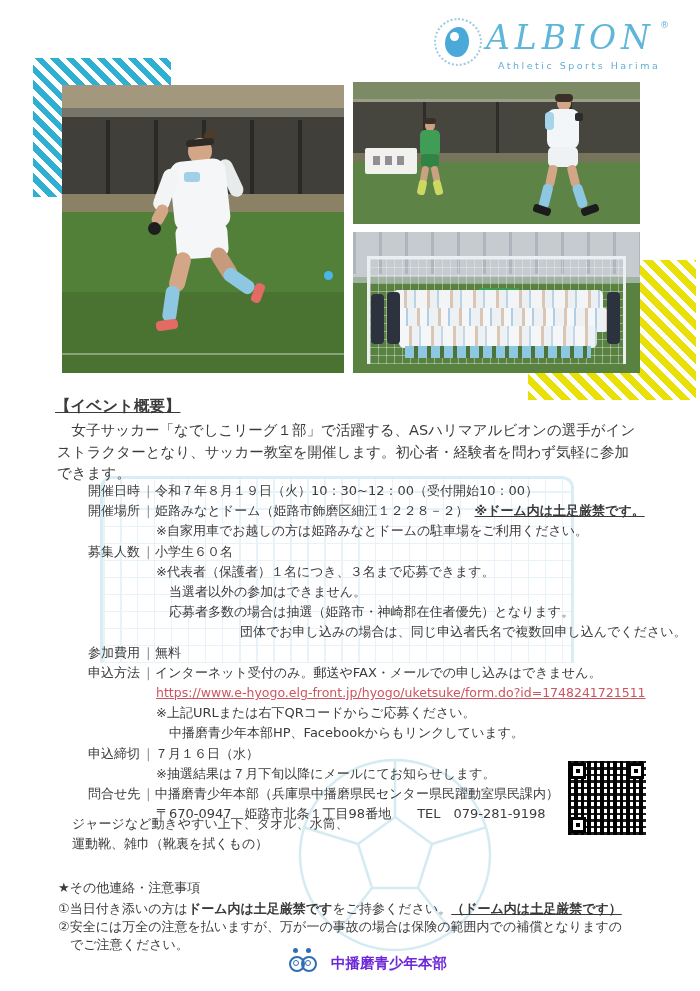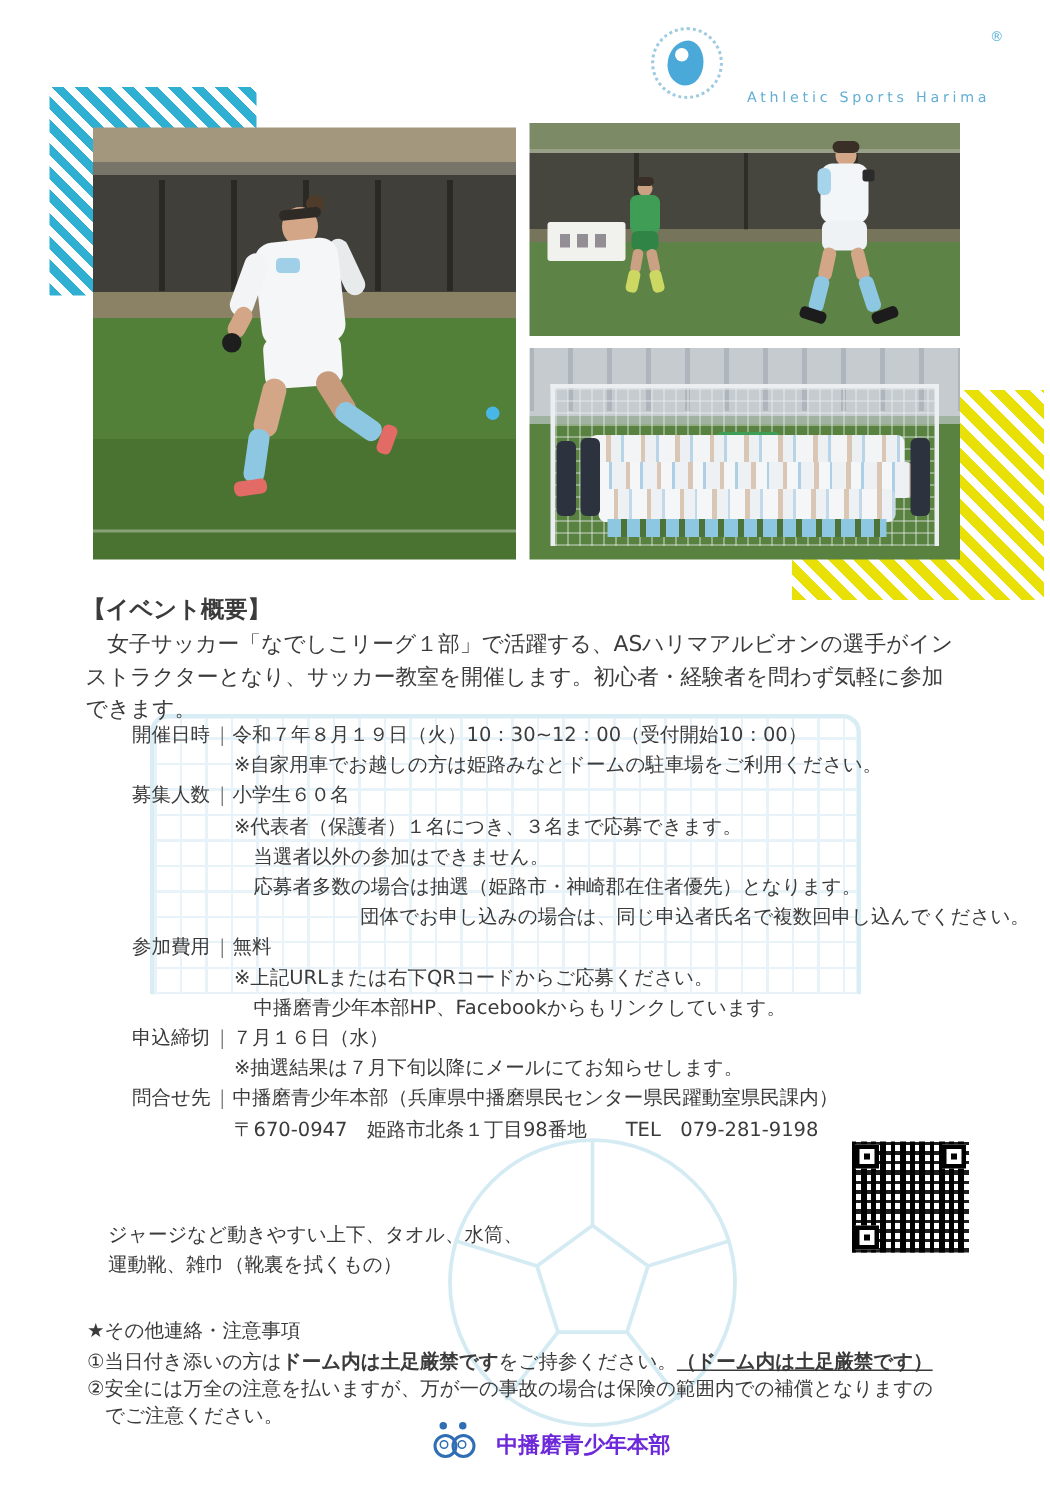--- a/index.html
+++ b/index.html
@@ -38,21 +38,21 @@
   .chalk{position:absolute;left:0;width:100%;height:2px;background:rgba(255,255,255,.35);}
 
   
   .netdeco{left:100px;top:476px;width:468px;height:184px;z-index:0;
     border:3px solid #d9edf4;border-bottom:none;border-radius:12px 12px 0 0;
     background-image:repeating-linear-gradient(0deg,#e7f3f8 0 1.5px,transparent 1.5px 17px),
                      repeating-linear-gradient(90deg,#e7f3f8 0 1.5px,transparent 1.5px 17px);}
   .balldeco{left:295px;top:755px;z-index:0;}
 
   
-  .heading{left:55px;top:396px;font-size:15.5px;font-weight:bold;z-index:2;white-space:nowrap;}
+  .heading{left:55px;top:396px;font-size:15.5px;font-weight:bold;z-index:2;white-space:nowrap;text-decoration:underline;}
   .intro{left:57px;top:420px;font-size:14.5px;line-height:21.5px;z-index:2;white-space:nowrap;}
   .details{left:88px;top:481px;width:600px;font-size:13px;line-height:20.2px;z-index:2;}
   .drow{white-space:nowrap;}
   .dlabel{display:inline-block;width:53px;}
   .dsep{display:inline-block;width:14px;text-align:center;color:#6d6d6d;}
   .ind1{padding-left:68px;}
   .ind2{padding-left:81px;}
   .ind3{padding-left:152px;}
   .dem{font-weight:bold;text-decoration:underline;margin-left:6px;}
   .durl{color:#cc5560;text-decoration:underline;font-size:12.5px;cursor:pointer;}
@@ -86,20 +86,21 @@
 <div id="page">
 
   <div class="abs stripes-cyan"></div>
   <div class="abs stripes-yellow"></div>
 
   <div class="abs brand">
     <div class="emblem">
       <div class="face"></div>
       <div class="swirl"></div>
     </div>
+    <div class="brand-name">ALBION</div>
     <div class="brand-reg">®</div>
     <div class="brand-sub">Athletic Sports Harima</div>
   </div>
 
   <div class="abs photo photoL">
     <div class="fenceposts" style="top:12%;height:26%;"></div>
     <div class="chalk" style="top:93%;"></div>
     <div class="abs" style="left:262px;top:186px;width:9px;height:9px;border-radius:50%;background:#49b6e8;"></div>
     <div class="abs" style="left:70px;top:45px;width:150px;height:220px;">
       <div class="abs" style="left:72px;top:0;width:12px;height:12px;background:#4f3b2a;border-radius:50%;"></div>
@@ -177,27 +178,30 @@
 
   <div class="abs heading">【イベント概要】</div>
   <div class="abs intro">
     <div>　女子サッカー「なでしこリーグ１部」で活躍する、ASハリマアルビオンの選手がイン</div>
     <div>ストラクターとなり、サッカー教室を開催します。初心者・経験者を問わず気軽に参加</div>
     <div>できます。</div>
   </div>
 
   <div class="abs details">
     <div class="drow"><span class="dlabel">開催日時</span><span class="dsep">｜</span><span>令和７年８月１９日（火）10：30~12：00（受付開始10：00）</span></div>
+    <div class="drow"><span class="dlabel">開催場所</span><span class="dsep">｜</span><span>姫路みなとドーム（姫路市飾磨区細江１２２８－２）</span><span class="dem">※ドーム内は土足厳禁です。</span></div>
     <div class="drow ind1"><span>※自家用車でお越しの方は姫路みなとドームの駐車場をご利用ください。</span></div>
     <div class="drow"><span class="dlabel">募集人数</span><span class="dsep">｜</span><span>小学生６０名</span></div>
     <div class="drow ind1"><span>※代表者（保護者）１名につき、３名まで応募できます。</span></div>
     <div class="drow ind2"><span>当選者以外の参加はできません。</span></div>
     <div class="drow ind2"><span>応募者多数の場合は抽選（姫路市・神崎郡在住者優先）となります。</span></div>
     <div class="drow ind3"><span>団体でお申し込みの場合は、同じ申込者氏名で複数回申し込んでください。</span></div>
     <div class="drow"><span class="dlabel">参加費用</span><span class="dsep">｜</span><span>無料</span></div>
+    <div class="drow"><span class="dlabel">申込方法</span><span class="dsep">｜</span><span>インターネット受付のみ。郵送やFAX・メールでの申し込みはできません。</span></div>
+    <div class="drow ind1"><a class="durl">https://www.e-hyogo.elg-front.jp/hyogo/uketsuke/form.do?id=1748241721511</a></div>
     <div class="drow ind1"><span>※上記URLまたは右下QRコードからご応募ください。</span></div>
     <div class="drow ind2"><span>中播磨青少年本部HP、Facebookからもリンクしています。</span></div>
     <div class="drow"><span class="dlabel">申込締切</span><span class="dsep">｜</span><span>７月１６日（水）</span></div>
     <div class="drow ind1"><span>※抽選結果は７月下旬以降にメールにてお知らせします。</span></div>
     <div class="drow"><span class="dlabel">問合せ先</span><span class="dsep">｜</span><span>中播磨青少年本部（兵庫県中播磨県民センター県民躍動室県民課内）</span></div>
     <div class="drow ind1"><span>〒670-0947　姫路市北条１丁目98番地　　TEL　079-281-9198</span></div>
   </div>
 
   <div class="abs qr">
     <div class="finder" style="left:2px;top:2px;"></div>

